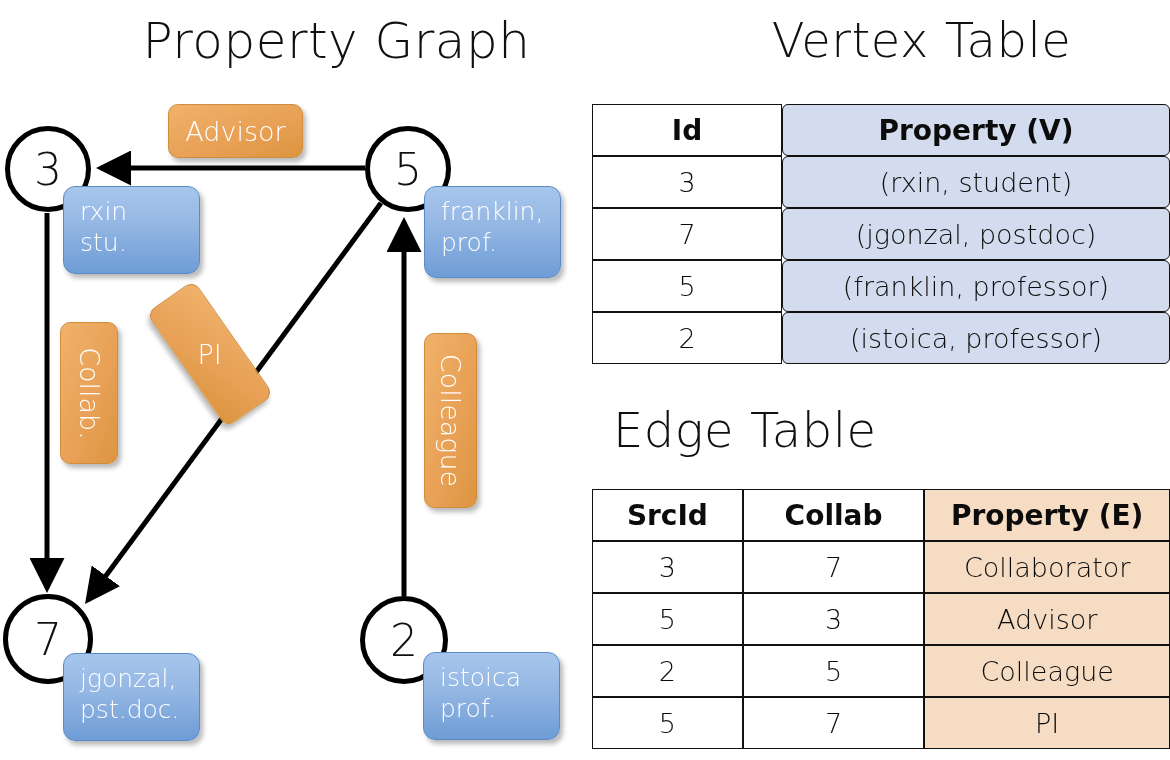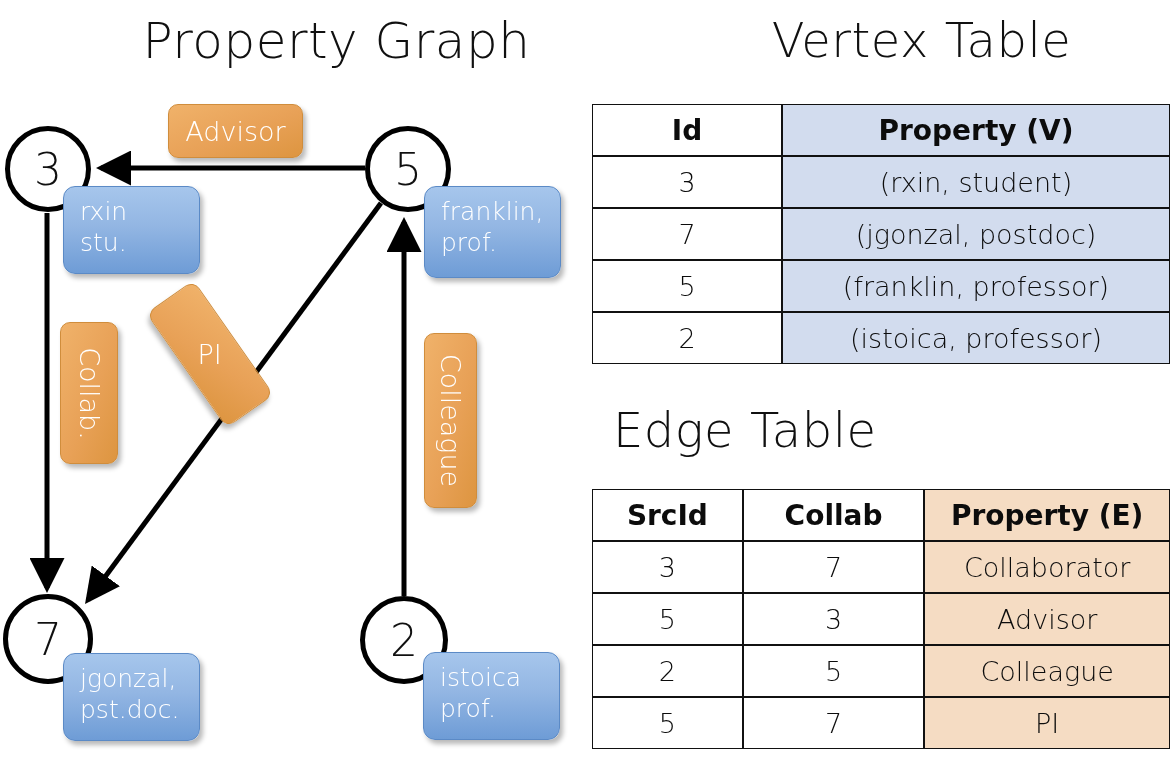--- a/index.html
+++ b/index.html
@@ -122,21 +122,21 @@
     padding: 0;
     height: 50px;
     background: #ffffff;
   }
   .data-table th {
     font-weight: 700;
     font-size: 28px;
   }
   .hdr-id { width: 188px; margin-top: 20px; }
   .hdr-vprop { width: 386px; }
-  .cell-vprop { background: #d2dcee !important; }
+  .cell-vprop { background: #d2dcee !important; border-radius: 6px; }
   .hdr-src { width: 150px; }
   .hdr-dst { width: 181px; }
   .hdr-eprop { width: 245px; }
   .cell-eprop { background: #f5dcc3 !important; }
 </style>
 </head>
 <body>
 
 <div class="panel-title" id="title-property-graph">Property Graph</div>
 

